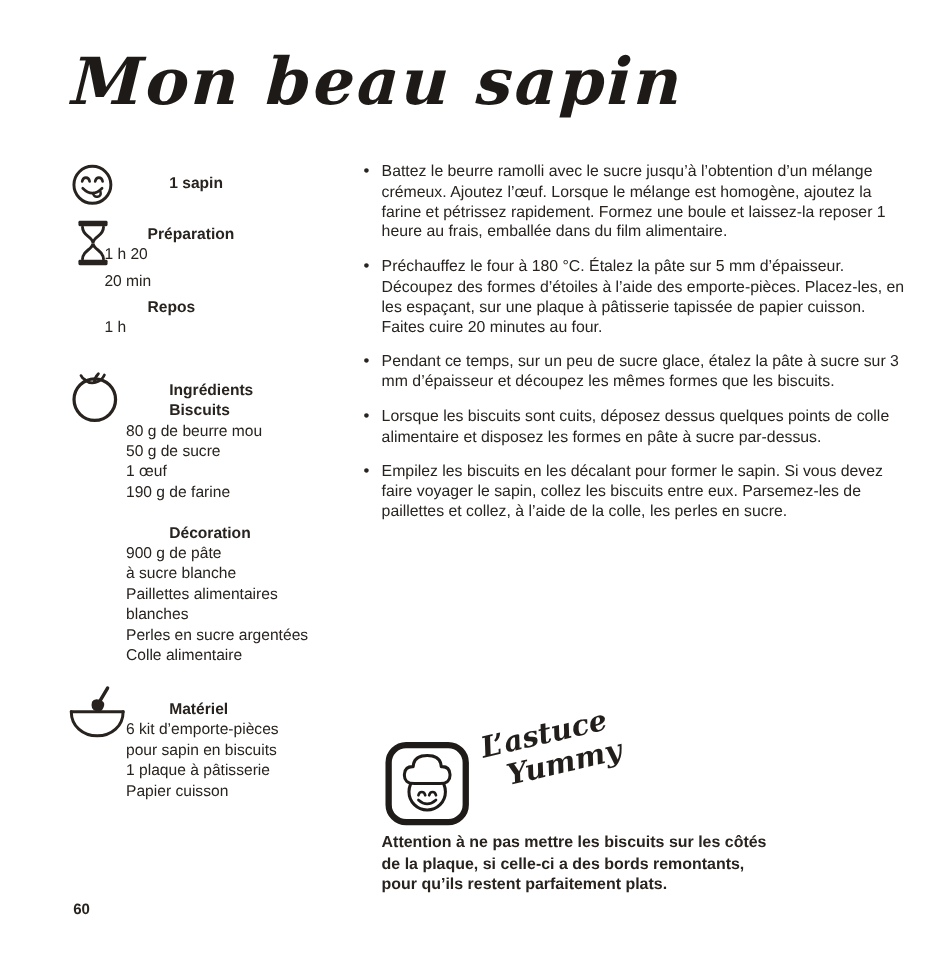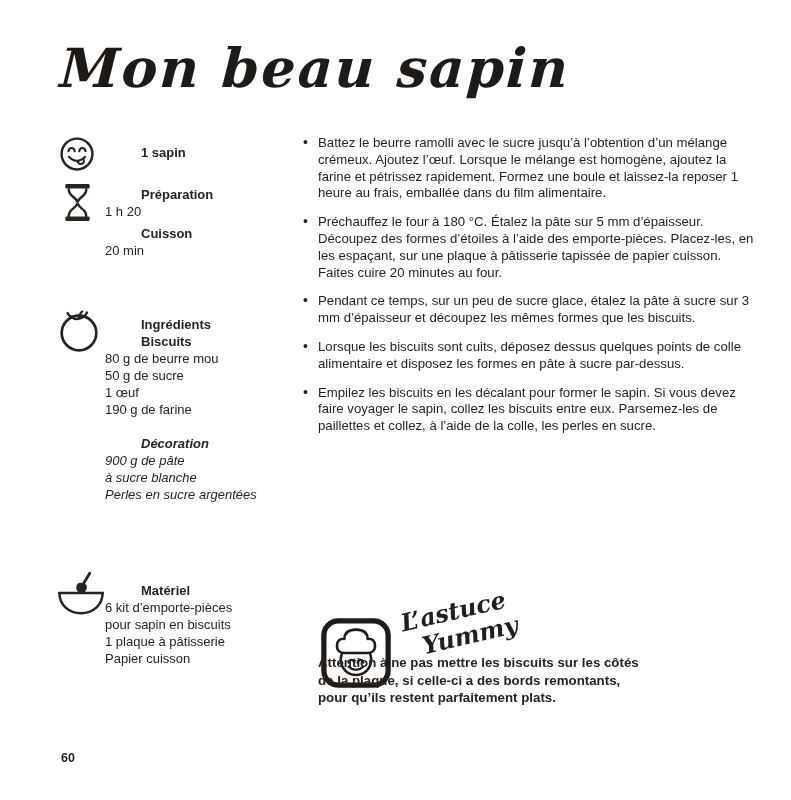--- a/index.html
+++ b/index.html
@@ -23,25 +23,25 @@
   }
   
   .abs{position:absolute;}
   .bold{font-weight:bold;margin-left:36px;}
   .pre{white-space:pre-line;}
   .info-text{font-size:13px;line-height:17px;}
   .icon svg{display:block;}
   .ic-smiley{left:58px;top:135px;}
   .yield-label{left:105px;top:144px;}
   .ic-hourglass{left:61px;top:181px;}
-  .times{left:105px;top:186px;width:150px;}
+  .times{left:87px;top:186px;width:150px;}
   .time-entry{margin-bottom:5px;}
   .ic-tomato{left:56px;top:305px;}
   .ingredients{left:105px;top:316px;width:205px;}
-  .ing-group2{margin-top:17px;font-style:italic;}
+  .ing-group2{margin-top:17px;}
   .ic-bowl{left:55px;top:570px;}
   .equipment{left:105px;top:582px;width:205px;}
   
   .steps{
     left:303px;top:135px;width:452px;
     margin:0;padding:0;list-style:none;
     font-size:13.2px;line-height:16.8px;
   }
   .steps li{
     position:relative;
@@ -60,21 +60,21 @@
     font-family:"DejaVu Serif", serif;
     font-style:italic;font-weight:bold;
     font-size:24px;line-height:27px;
     transform:rotate(-13deg);
     transform-origin:left top;
     color:#221e1b;
     white-space:nowrap;
   }
   .tip-script .line2{margin-left:16px;}
   .tip-text{
-    left:318px;top:654px;width:470px;
+    left:318px;top:693px;width:470px;
     font-size:13.3px;line-height:17.5px;
     font-weight:bold;
   }
   
   .page-number{
     left:61px;top:751px;
     font-size:12.5px;font-weight:bold;
   }
 </style>
 </head>
@@ -102,22 +102,25 @@
       <path d="M8,8.5 C8,16 16,16 17,21.7 C18,16 26,16 26,8.5" stroke-width="2.5"></path>
       <path d="M8,35.8 C8,28.3 16,28.3 17,22.4 C18,28.3 26,28.3 26,35.8" stroke-width="2.5"></path>
     </svg>
   </div>
   <div class="abs info-text times">
     <div class="time-entry">
       <div class="bold">Préparation</div>
       <div>1 h 20</div>
     </div>
     <div class="time-entry">
-      <div class="bold">Cuisson</div>
       <div>20 min</div>
+    </div>
+    <div class="time-entry">
+      <div class="bold">Repos</div>
+      <div>1 h</div>
     </div>
   </div>
 
   <div class="abs icon ic-tomato">
     <svg width="46" height="48" viewBox="0 0 46 48" fill="none" stroke="#28231f" stroke-linecap="round">
       <circle cx="23" cy="28" r="17.3" stroke-width="2.7"></circle>
       <path d="M14.5,11.5 q4.5,3.5 9,2.2 q5.5,-1.6 7.5,-6.2" stroke-width="2.3"></path>
       <path d="M22.5,13.5 q0.5,-4 3.5,-7" stroke-width="2.3"></path>
       <path d="M15,11.5 q-2.5,-1 -3.5,-3.5" stroke-width="2.3"></path>
     </svg>
@@ -128,21 +131,24 @@
       <div class="bold">Biscuits</div>
       <div class="pre">80 g de beurre mou</div>
       <div class="pre">50 g de sucre</div>
       <div class="pre">1 œuf</div>
       <div class="pre">190 g de farine</div>
     </div>
     <div class="ing-group2">
       <div class="bold">Décoration</div>
       <div class="pre">900 g de pâte
 à sucre blanche</div>
+      <div class="pre">Paillettes alimentaires
+blanches</div>
       <div class="pre">Perles en sucre argentées</div>
+      <div class="pre">Colle alimentaire</div>
     </div>
   </div>
 
   <div class="abs icon ic-bowl">
     <svg width="52" height="48" viewBox="0 0 54 50" fill="none" stroke="#28231f" stroke-linecap="round">
       <path d="M4.5,24 c0,12.5 10,21 22.5,21 c12.5,0 22.5,-8.5 22.5,-21" stroke-width="2.6"></path>
       <path d="M4.5,24 h45" stroke-width="2.6"></path>
       <path d="M36,3.5 l-8,13.5" stroke-width="3"></path>
       <path d="M22.5,15.5 q-1.8,6.5 3.5,8.2 q5.3,1.7 7,-4.8 q0.9,-3.6 -3.5,-5 q-5.2,-1.7 -7,1.6 z" fill="#28231f" stroke="none"></path>
     </svg>

